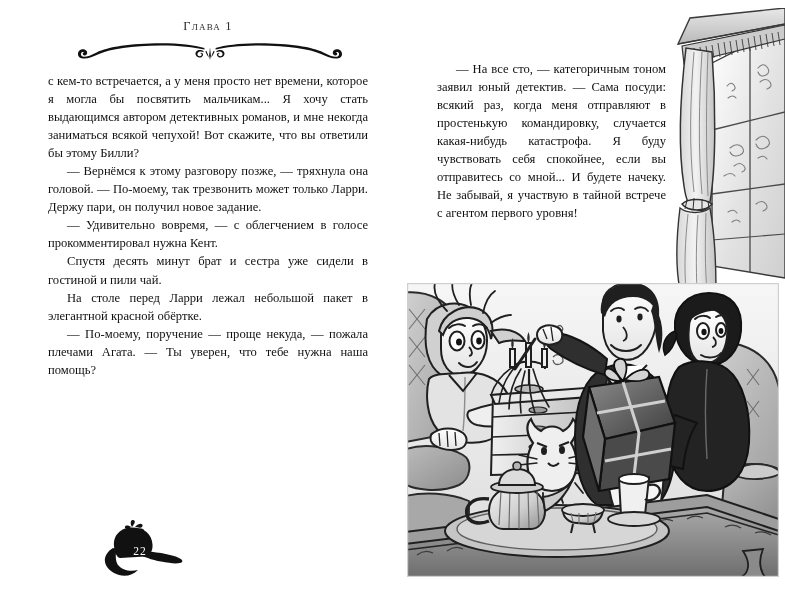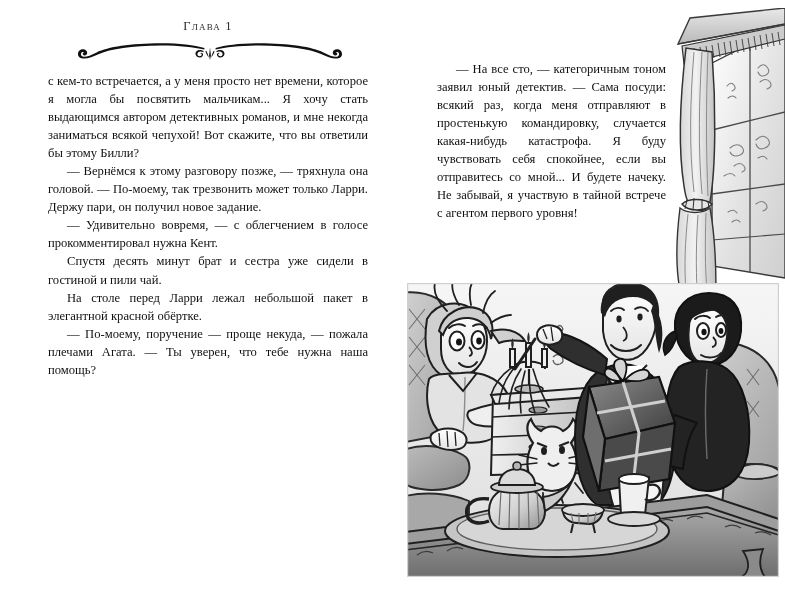--- a/index.html
+++ b/index.html
@@ -151,20 +151,37 @@
     <p class="para">— Удивительно вовремя, — с облегчением в голосе прокомментировал нужна Кент.</p>
     <p class="para">Спустя десять минут брат и сестра уже сидели в гостиной и пили чай.</p>
     <p class="para">На столе перед Ларри лежал небольшой пакет в элегантной красной обёртке.</p>
     <p class="para">— По-моему, поручение — проще некуда, — пожала плечами Агата. — Ты уверен, что тебе нужна наша помощь?</p>
   </div>
 
   <div id="col-right" class="col">
     <p class="para lastline-left">— На все сто, — категоричным тоном заявил юный детектив. — Сама посуди: всякий раз, когда меня отправляют в простенькую командировку, случается какая-нибудь катастрофа. Я буду чувствовать себя спокойнее, если вы отправитесь со мной... И будете начеку. Не забывай, я участвую в тайной встрече с агентом первого уровня!</p>
   </div>
 
+  <div id="page-number-badge">
+    <svg viewBox="0 0 108 62" width="108" height="62" xmlns="http://www.w3.org/2000/svg">
+      <g fill="#111111">
+
+        <path d="M28,28 C27,17 35,9.5 46,9.5 C58,9.5 66,16 66.5,26.5 C67,33 64,37 59,38.5 L34,40 C30,39 28.4,33 28,28 Z"></path>
+
+        <path d="M27,30 C22,33 18,38 19,44 C20,50 26,55 33,57 C40,59 47,57 52,52 C44,54 36,52 32,47 C29.5,43.5 29,36 31,31 Z"></path>
+        <path d="M52,33 C63,33 78,35 88,38 C95,40.2 97.5,42.4 96,44 C93.8,46.3 85,45.6 75,43.6 C66,41.8 57,38.6 51,35.4 Z"></path>
+
+        <path d="M46,9 C44,5.5 44.5,2.5 46.5,2 C48.3,1.6 49.4,3.2 48.6,5 C48,6.4 46.9,7.6 46,9 Z"></path>
+        <path d="M49,8.6 C52,5.8 55,4.8 56.2,6.4 C57.3,7.9 55.8,9.6 53.6,9.8 C52.2,9.9 50.6,9.2 49,8.6 Z"></path>
+        <path d="M51,10.8 C54.5,10 57.6,10.4 58,12 C58.4,13.6 56.4,14.6 54.4,14 C53.1,13.6 52,12.2 51,10.8 Z"></path>
+        <path d="M45,8.8 C42.2,7.2 39.6,7 39,8.4 C38.4,9.9 40.2,11.2 42.2,10.7 C43.3,10.4 44.2,9.6 45,8.8 Z"></path>
+      </g>
+    </svg>
+    <div id="page-number-text">22</div>
+  </div>
 
   <div id="window-scene">
     <svg viewBox="0 0 113 282" width="113" height="282" xmlns="http://www.w3.org/2000/svg">
       <defs>
         <linearGradient id="glass" x1="0" y1="0" x2="1" y2="1">
           <stop offset="0%" stop-color="#ffffff"></stop>
           <stop offset="55%" stop-color="#e2e2e2"></stop>
           <stop offset="100%" stop-color="#cfcfcf"></stop>
         </linearGradient>
         <linearGradient id="curtGrad" x1="0" y1="0" x2="1" y2="0">

